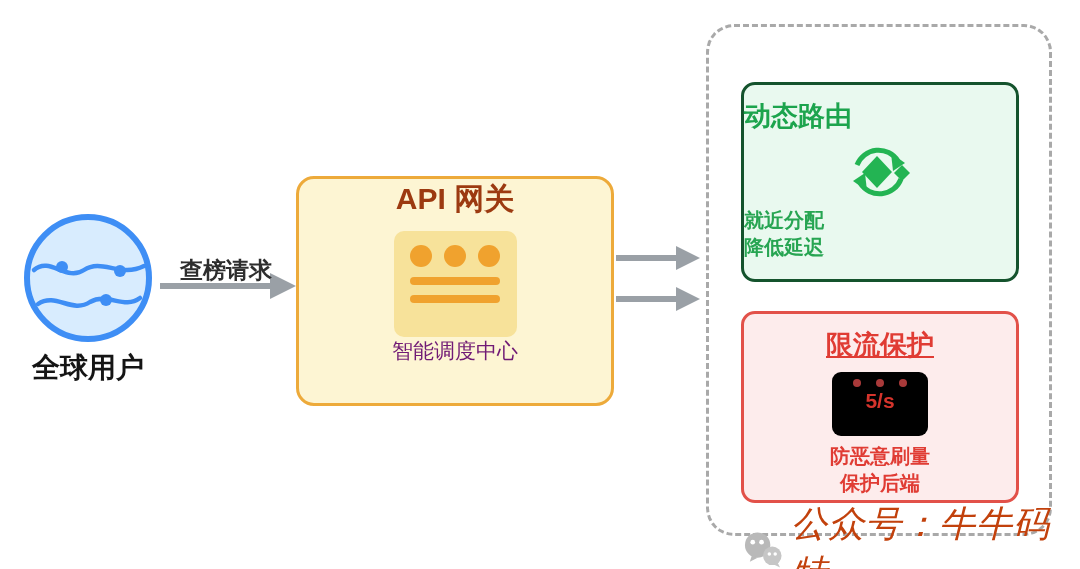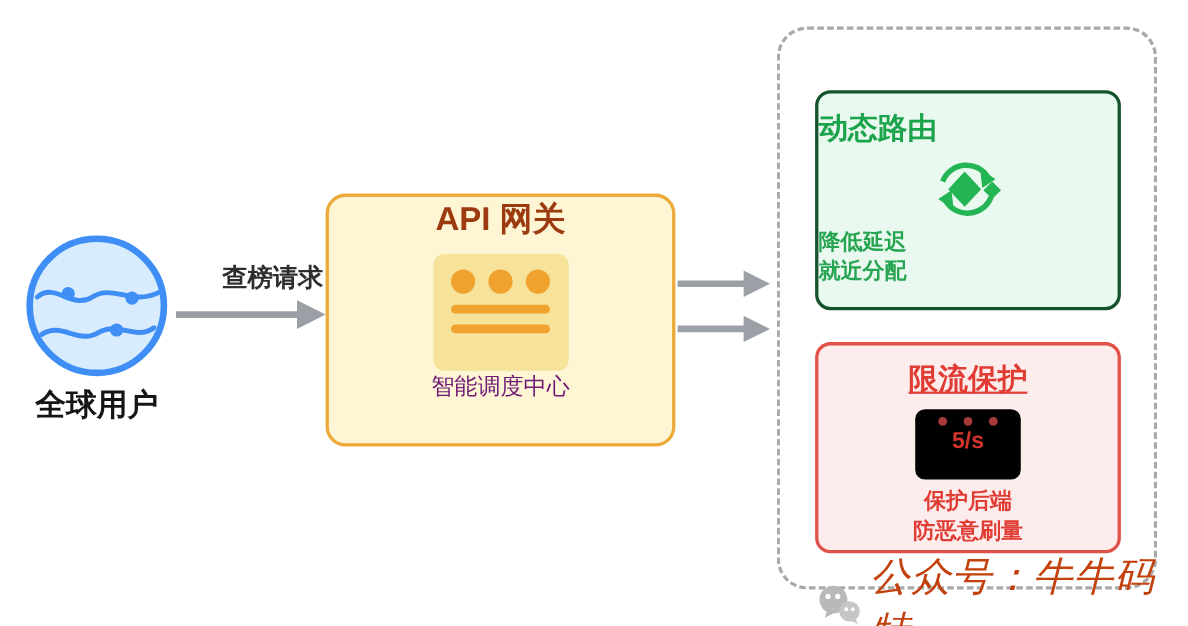--- a/index.html
+++ b/index.html
@@ -5,21 +5,21 @@
   html,body{margin:0;padding:0;background:#ffffff;}
   body{font-family:"Liberation Sans","DejaVu Sans",sans-serif;}
   .canvas{position:relative;width:1080px;height:569px;background:#ffffff;overflow:hidden;}
   .abs{position:absolute;}
 
   
   .globe{left:20px;top:210px;}
   .users-label{left:6px;top:349px;width:164px;text-align:center;font-size:28px;font-weight:bold;color:#151515;}
 
   
-  .request-label{left:158px;top:237px;width:136px;text-align:right;font-size:23px;font-weight:bold;color:#2e2e2e;}
+  .request-label{left:158px;top:255px;width:136px;text-align:center;font-size:23px;font-weight:bold;color:#2e2e2e;}
 
   
   .arrows{left:0;top:0;pointer-events:none;}
 
   
   .gateway-box{left:296px;top:176px;width:312px;height:224px;background:#fdf5d3;border:3px solid #edaa3a;border-radius:18px;text-align:center;}
   .gateway-title{font-size:30px;font-weight:bold;color:#9c3a10;}
   .gateway-icon{width:123px;height:92px;background:#f7e29a;border-radius:10px;margin:11px auto 0;padding-top:14px;}
   .gw-dots{display:flex;justify-content:center;gap:12px;}
   .gw-dot{width:22px;height:22px;border-radius:50%;background:#f0a22e;}
@@ -99,36 +99,36 @@
   <div class="abs routing-box">
     <div class="routing-title">动态路由</div>
     <svg class="routing-icon" width="66" height="66" viewBox="0 0 66 66">
       <path d="M10,26 A23,23 0 0 1 51,22" stroke="#23b453" stroke-width="5" fill="none"></path>
       <polygon points="44,14 58,24 46,32" fill="#23b453"></polygon>
       <path d="M54,40 A23,23 0 0 1 13,44" stroke="#23b453" stroke-width="5" fill="none"></path>
       <polygon points="20,52 6,42 18,34" fill="#23b453"></polygon>
       <polygon points="30,17 45,33 30,49 15,33" fill="#23b453"></polygon>
       <polygon points="55,26 63,34 55,42 47,34" fill="#23b453"></polygon>
     </svg>
+    <div class="routing-text">就近分配</div>
     <div class="routing-text">降低延迟</div>
-    <div class="routing-text">就近分配</div>
   </div>
 
   <div class="abs ratelimit-box">
     <div class="ratelimit-title">限流保护</div>
     <div class="ratelimit-icon">
       <div class="rl-dots">
         <div class="rl-dot"></div>
         <div class="rl-dot"></div>
         <div class="rl-dot"></div>
       </div>
       <div class="rl-value">5/s</div>
     </div>
+    <div class="ratelimit-text">防恶意刷量</div>
     <div class="ratelimit-text">保护后端</div>
-    <div class="ratelimit-text">防恶意刷量</div>
   </div>
 
   <div class="abs watermark">
     <svg width="44" height="40" viewBox="0 0 44 40">
       <circle cx="16" cy="16" r="13" fill="#b9b9b9"></circle>
       <circle cx="11" cy="13" r="2.4" fill="#ffffff"></circle>
       <circle cx="20" cy="13" r="2.4" fill="#ffffff"></circle>
       <path d="M10,27 L8,33 L16,29 Z" fill="#b9b9b9"></path>
       <circle cx="31" cy="27" r="9.5" fill="#c6c6c6"></circle>
       <circle cx="28" cy="25" r="1.8" fill="#ffffff"></circle>

